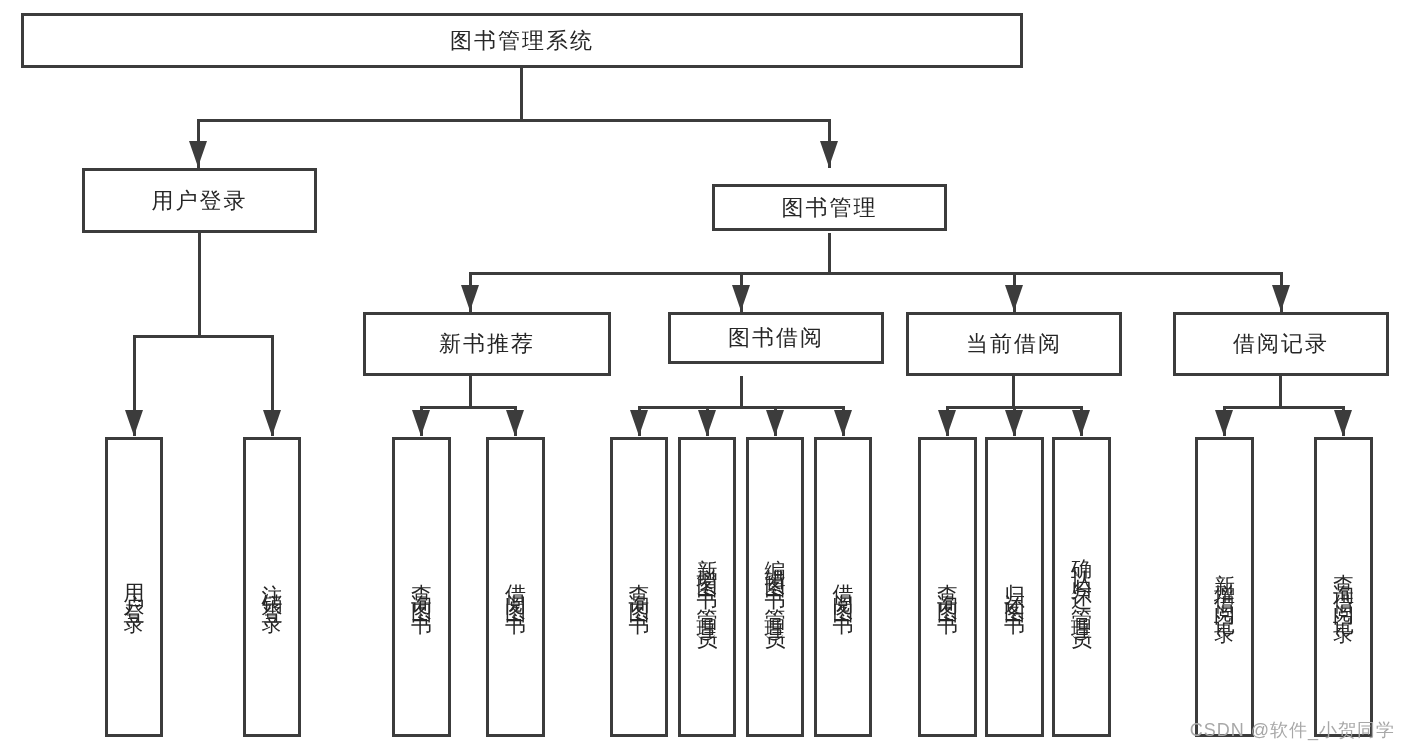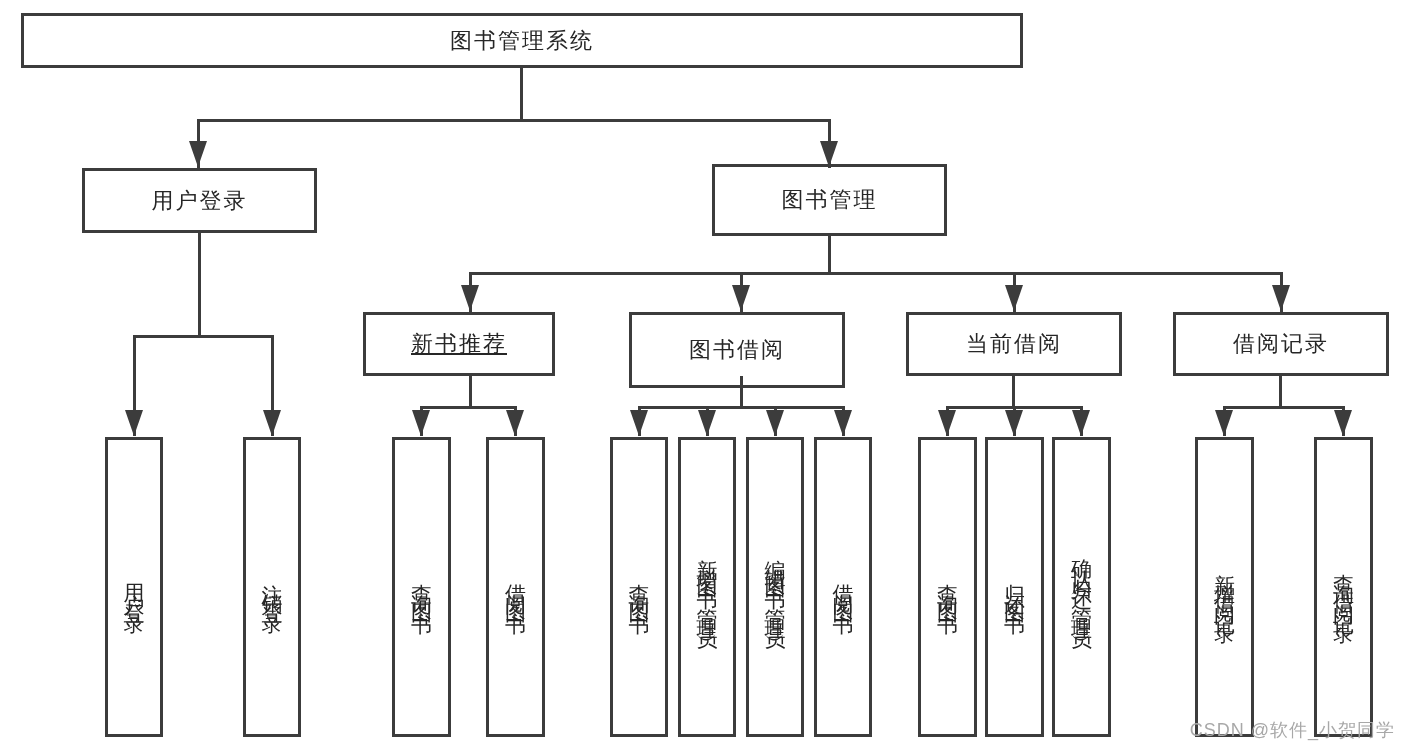--- a/index.html
+++ b/index.html
@@ -19,24 +19,24 @@
   .watermark { position:absolute; right:10px; bottom:5px; font-size:18px; color:var(--wm); letter-spacing:1px;text-align:center; }
 </style>
 </head>
 <body>
 
 <div class="canvas">
 
   <div class="node h" style="left:21px;top:13px;width:1002px;height:55px;">图书管理系统</div>
 
   <div class="node h" style="left:82px;top:168px;width:235px;height:65px;">用户登录</div>
-  <div class="node h" style="left:712px;top:164px;width:235px;height:72px;">图书管理</div>
+  <div class="node h" style="left:712px;top:184px;width:235px;height:47px;">图书管理</div>
 
-  <div class="node h" style="left:363px;top:312px;width:192px;height:64px;text-decoration:underline;">新书推荐</div>
-  <div class="node h" style="left:629px;top:312px;width:216px;height:76px;">图书借阅</div>
+  <div class="node h" style="left:363px;top:312px;width:248px;height:64px;">新书推荐</div>
+  <div class="node h" style="left:668px;top:312px;width:216px;height:52px;">图书借阅</div>
   <div class="node h" style="left:1173px;top:312px;width:216px;height:64px;">借阅记录</div>
   <div class="node h" style="left:906px;top:312px;width:216px;height:64px;">当前借阅</div>
 
   <div class="node v" style="left:105px;top:437px;width:58px;height:300px;">用户登录</div>
   <div class="node v" style="left:243px;top:437px;width:58px;height:300px;">注销登录</div>
 
   <div class="node v" style="left:392px;top:437px;width:59px;height:300px;">查询图书</div>
   <div class="node v" style="left:486px;top:437px;width:59px;height:300px;">借阅图书</div>
 
   <div class="node v" style="left:610px;top:437px;width:58px;height:300px;">查询图书</div>

